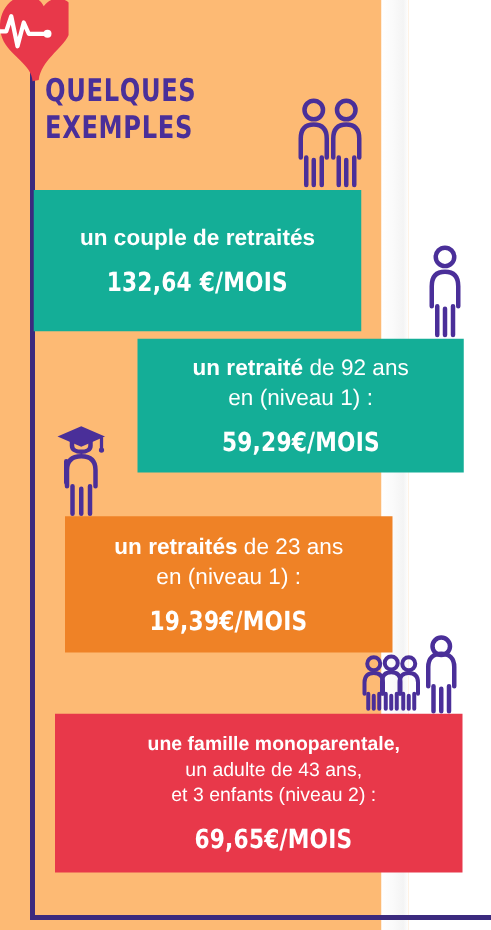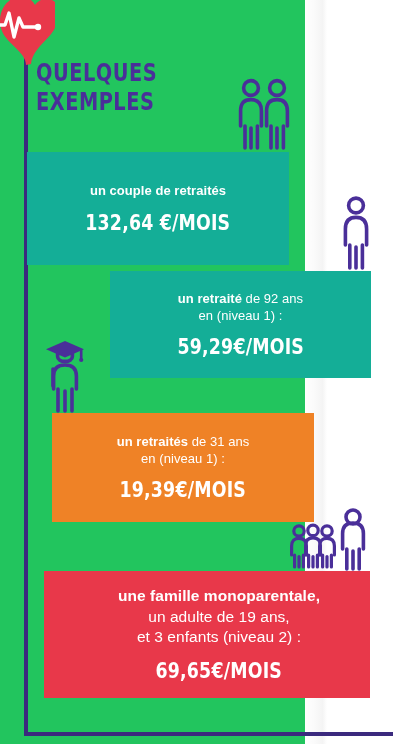--- a/index.html
+++ b/index.html
@@ -8,21 +8,21 @@
     font-family:"Liberation Sans","DejaVu Sans",sans-serif;
     background:#ffffff;
     position:relative;
     overflow:hidden;
   }
 
   
   #page {
     position:absolute; inset:0;
     width:327px; height:744px;
-    background:#22c55e;
+    background:#fdba74;
   }
   
   .page-edge-shade {
     position:absolute; top:0; right:0; width:22px; height:744px;
     background:linear-gradient(to right,#ffffff 0%,#fafafa 45%,#f4f4f4 80%,#ffffff 100%);
     pointer-events:none;
   }
 
   
   .rule-vertical {
@@ -58,21 +58,21 @@
   .card {
     position:absolute;
     display:flex;
     flex-direction:column;
     align-items:center;
     justify-content:center;
     color:#ffffff;
     text-align:center;
   }
   .card .line {
-    font-size:13px;
+    font-size:18px;
     line-height:1.32;
     letter-spacing:0.05px;
     white-space:nowrap;
   }
   .card .line .strong { font-weight:bold; }
   .card .amount {
     margin-top:11px;
     font-family:"DejaVu Sans Condensed","Liberation Sans",sans-serif;
     font-weight:bold;
     font-size:21px;
@@ -185,28 +185,28 @@
   <div class="card" id="card-retired">
     <div class="line">
       <span class="strong">un retraité</span><span> de 92 ans</span>
     </div>
     <div class="line">en (niveau 1) :</div>
     <div class="amount">59,29€/MOIS</div>
   </div>
 
   <div class="card" id="card-student">
     <div class="line">
-      <span class="strong">un retraités</span><span> de 31 ans</span>
+      <span class="strong">un retraités</span><span> de 23 ans</span>
     </div>
     <div class="line">en (niveau 1) :</div>
     <div class="amount">19,39€/MOIS</div>
   </div>
 
   <div class="card" id="card-family">
     <div class="line">
       <span class="strong">une famille monoparentale,</span><span></span>
     </div>
-    <div class="line">un adulte de 19 ans,</div>
+    <div class="line">un adulte de 43 ans,</div>
     <div class="line">et 3 enfants (niveau 2) :</div>
     <div class="amount">69,65€/MOIS</div>
   </div>
 
 </div>
 
 </body></html>

